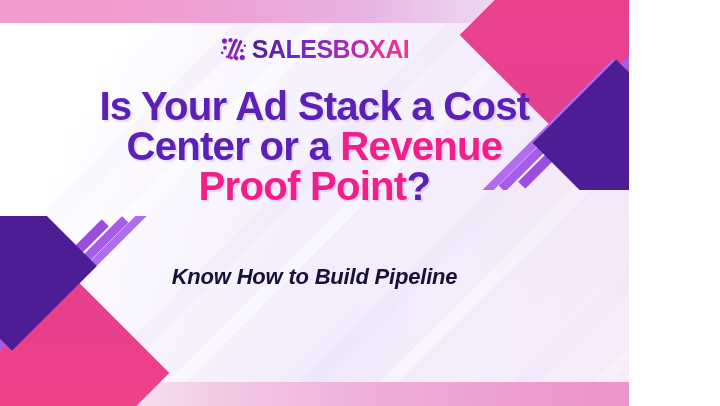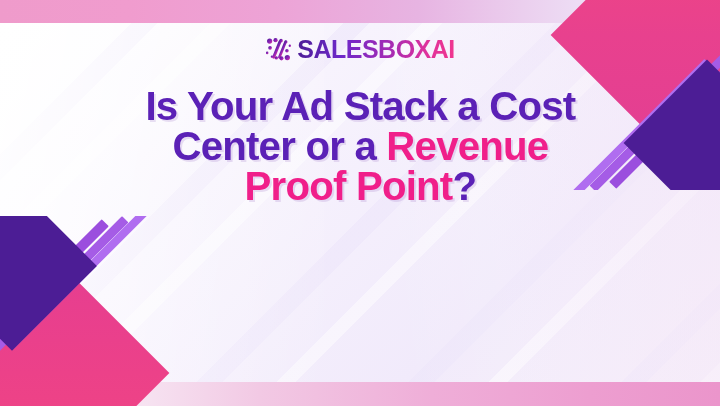--- a/index.html
+++ b/index.html
@@ -6,21 +6,21 @@
     margin: 0;
     padding: 0;
     background: #ffffff;
   }
   body {
     font-family: "Liberation Sans", sans-serif;
   }
 
   .slide {
     position: relative;
-    width: 720px;
+    width: 629px;
     height: 406px;
     overflow: hidden;
     background: #fef9c3;
   }
 
   
   .bg-base {
     position: absolute;
     inset: 0;
     background:
@@ -280,17 +280,17 @@
       <div class="logo-text">SALESBOXAI</div>
     </div>
 
     <h1 class="headline">
       <span class="hl-purple">Is Your Ad Stack a Cost</span><br>
       <span class="hl-purple">Center or a </span><span class="hl-pink">Revenue</span><br>
       <span class="hl-pink">Proof Point</span><span class="hl-purple">?</span>
     </h1>
 
     <div class="subtitle">
-      <br>
+      <span>Know How to Build Pipeline</span><br>
     </div>
 
   </div>
 </div>
 
 </body></html>

